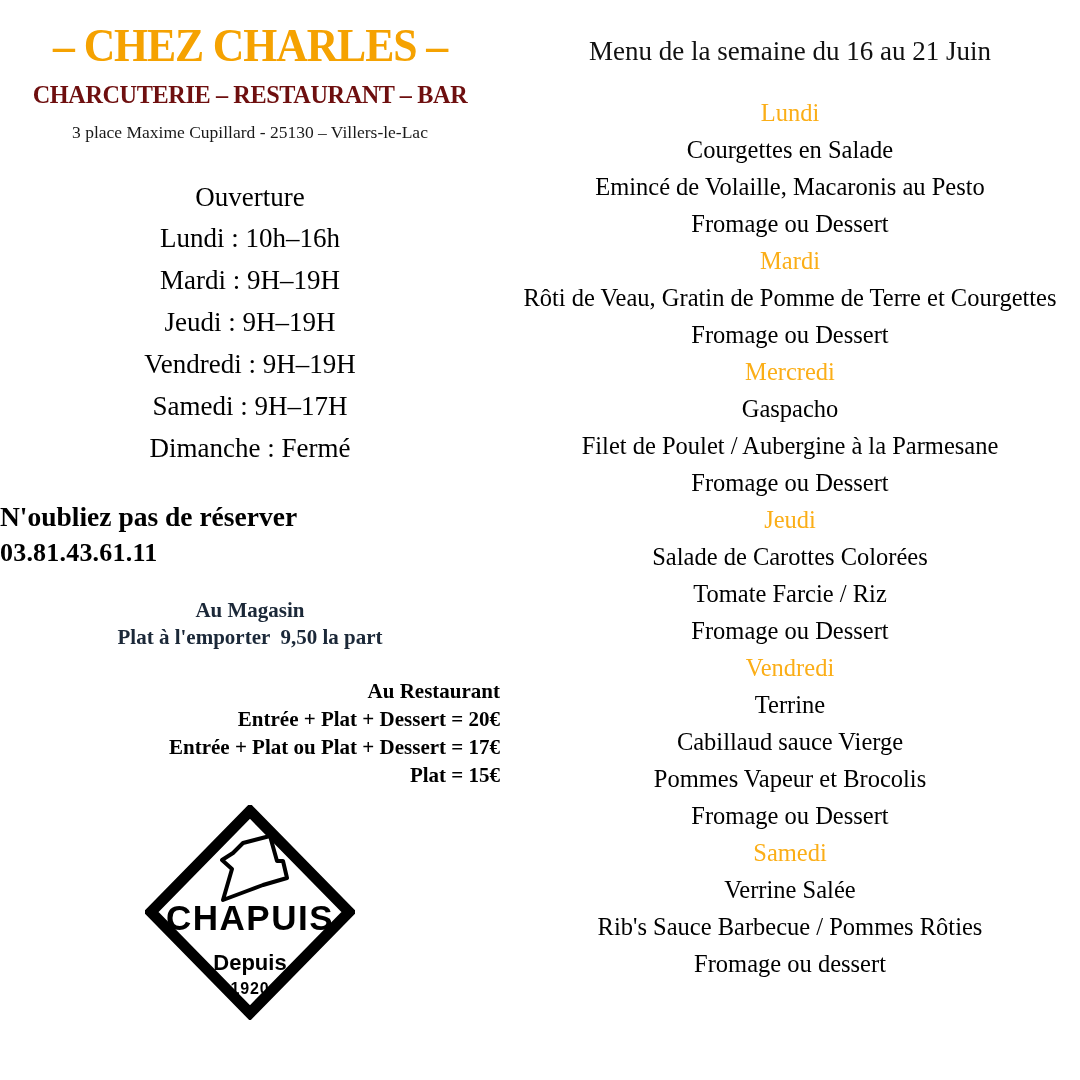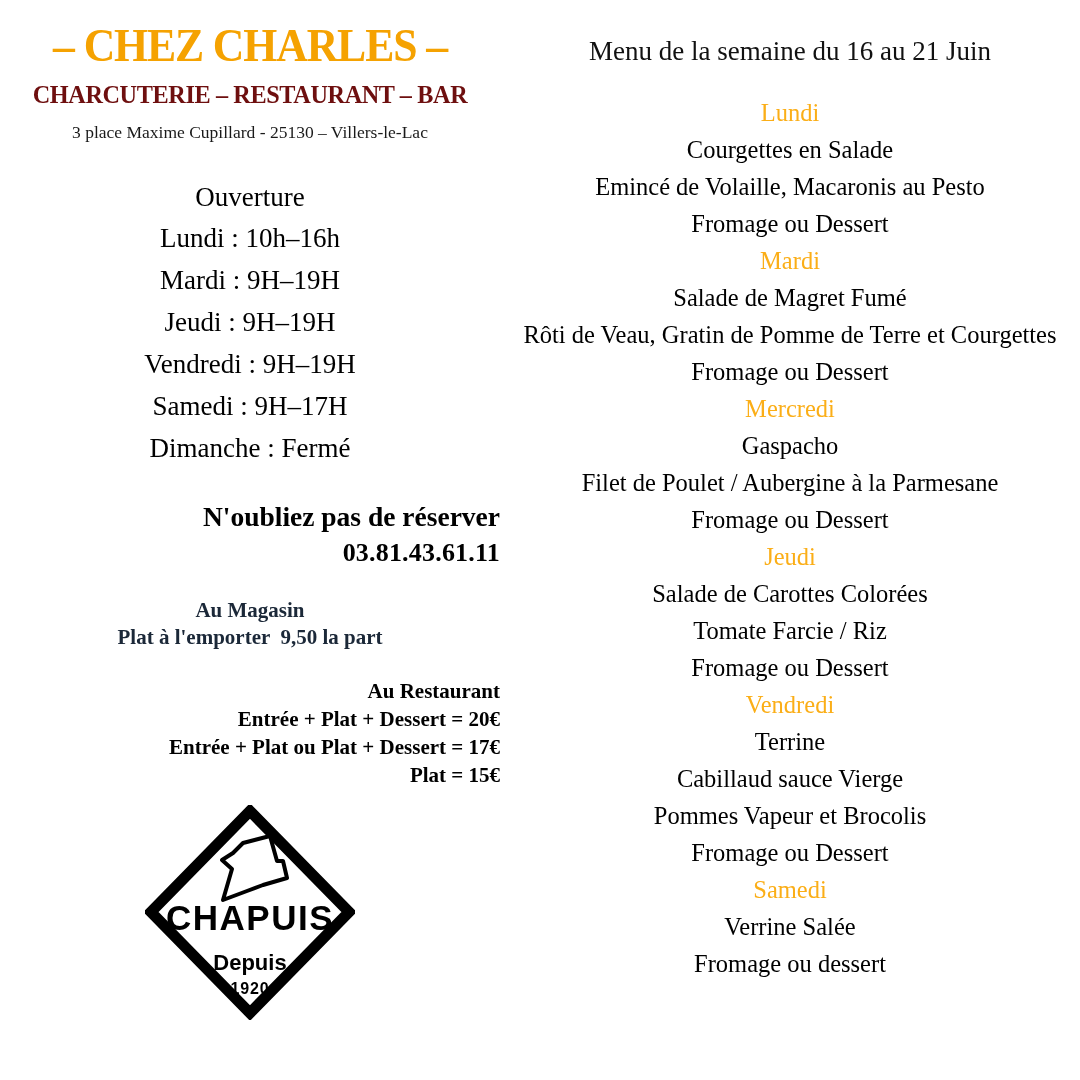--- a/index.html
+++ b/index.html
@@ -78,21 +78,21 @@
   }
   .hours-row {
     font-size: 27px;
     line-height: 42px;
     color: #000;
     white-space: nowrap;
   }
 
   .reserve {
     margin: 30px 0 0 0;
-    text-align: right;
+    text-align: left;
   }
   .reserve-title {
     font-size: 27.5px;
     line-height: 36px;
     font-weight: 700;
     color: #000;
   }
   .reserve-phone {
     font-size: 26px;
     line-height: 36px;
@@ -237,21 +237,20 @@
 
       <div>
         <div class="day-name">Lundi</div>
         <div class="dish">Courgettes en Salade</div>
         <div class="dish">Emincé de Volaille, Macaronis au Pesto</div>
         <div class="dish">Fromage ou Dessert</div>
       </div>
 
       <div>
         <div class="day-name">Mardi</div>
-        <div class="dish">Salade de Magret Fumé</div>
         <div class="dish">Rôti de Veau, Gratin de Pomme de Terre et Courgettes</div>
         <div class="dish">Fromage ou Dessert</div>
       </div>
 
       <div>
         <div class="day-name">Mercredi</div>
         <div class="dish">Gaspacho</div>
         <div class="dish">Filet de Poulet / Aubergine à la Parmesane</div>
         <div class="dish">Fromage ou Dessert</div>
       </div>
@@ -267,19 +266,20 @@
         <div class="day-name">Vendredi</div>
         <div class="dish">Terrine</div>
         <div class="dish">Cabillaud sauce Vierge</div>
         <div class="dish">Pommes Vapeur et Brocolis</div>
         <div class="dish">Fromage ou Dessert</div>
       </div>
 
       <div>
         <div class="day-name">Samedi</div>
         <div class="dish">Verrine Salée</div>
+        <div class="dish">Rib's Sauce Barbecue / Pommes Rôties</div>
         <div class="dish">Fromage ou dessert</div>
       </div>
 
     </div>
   </div>
 
 </div>
 
 </body></html>

